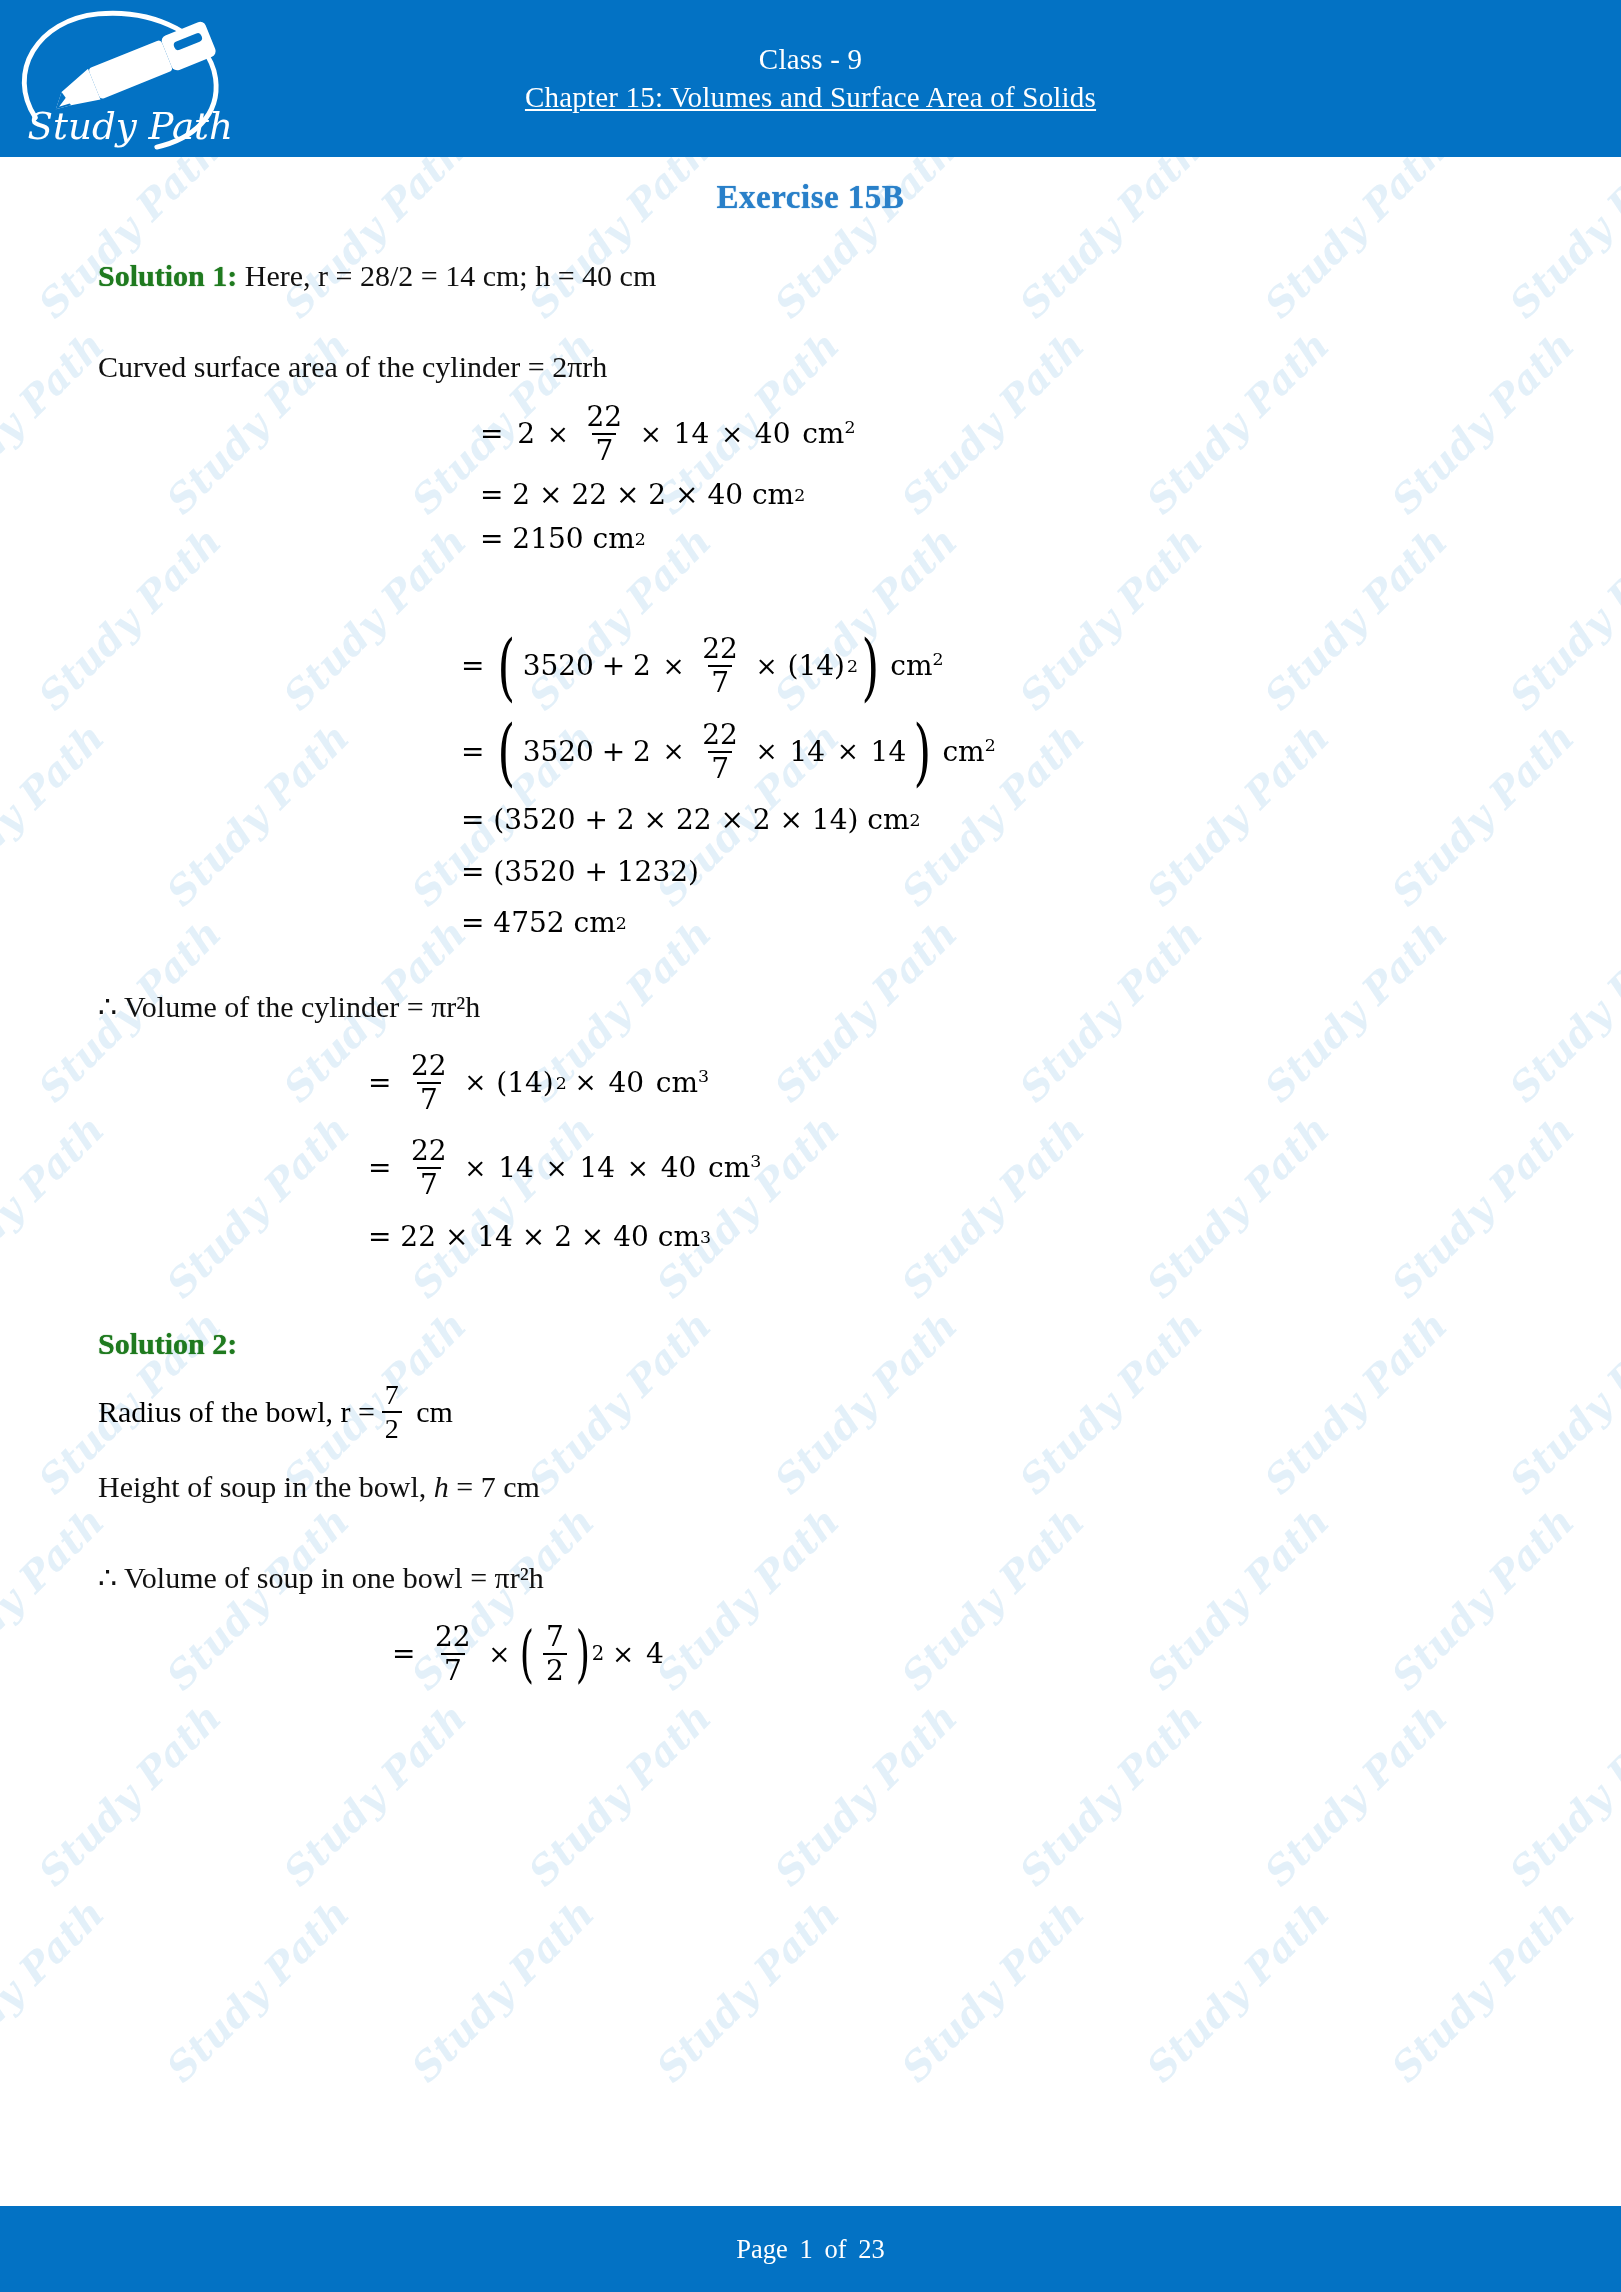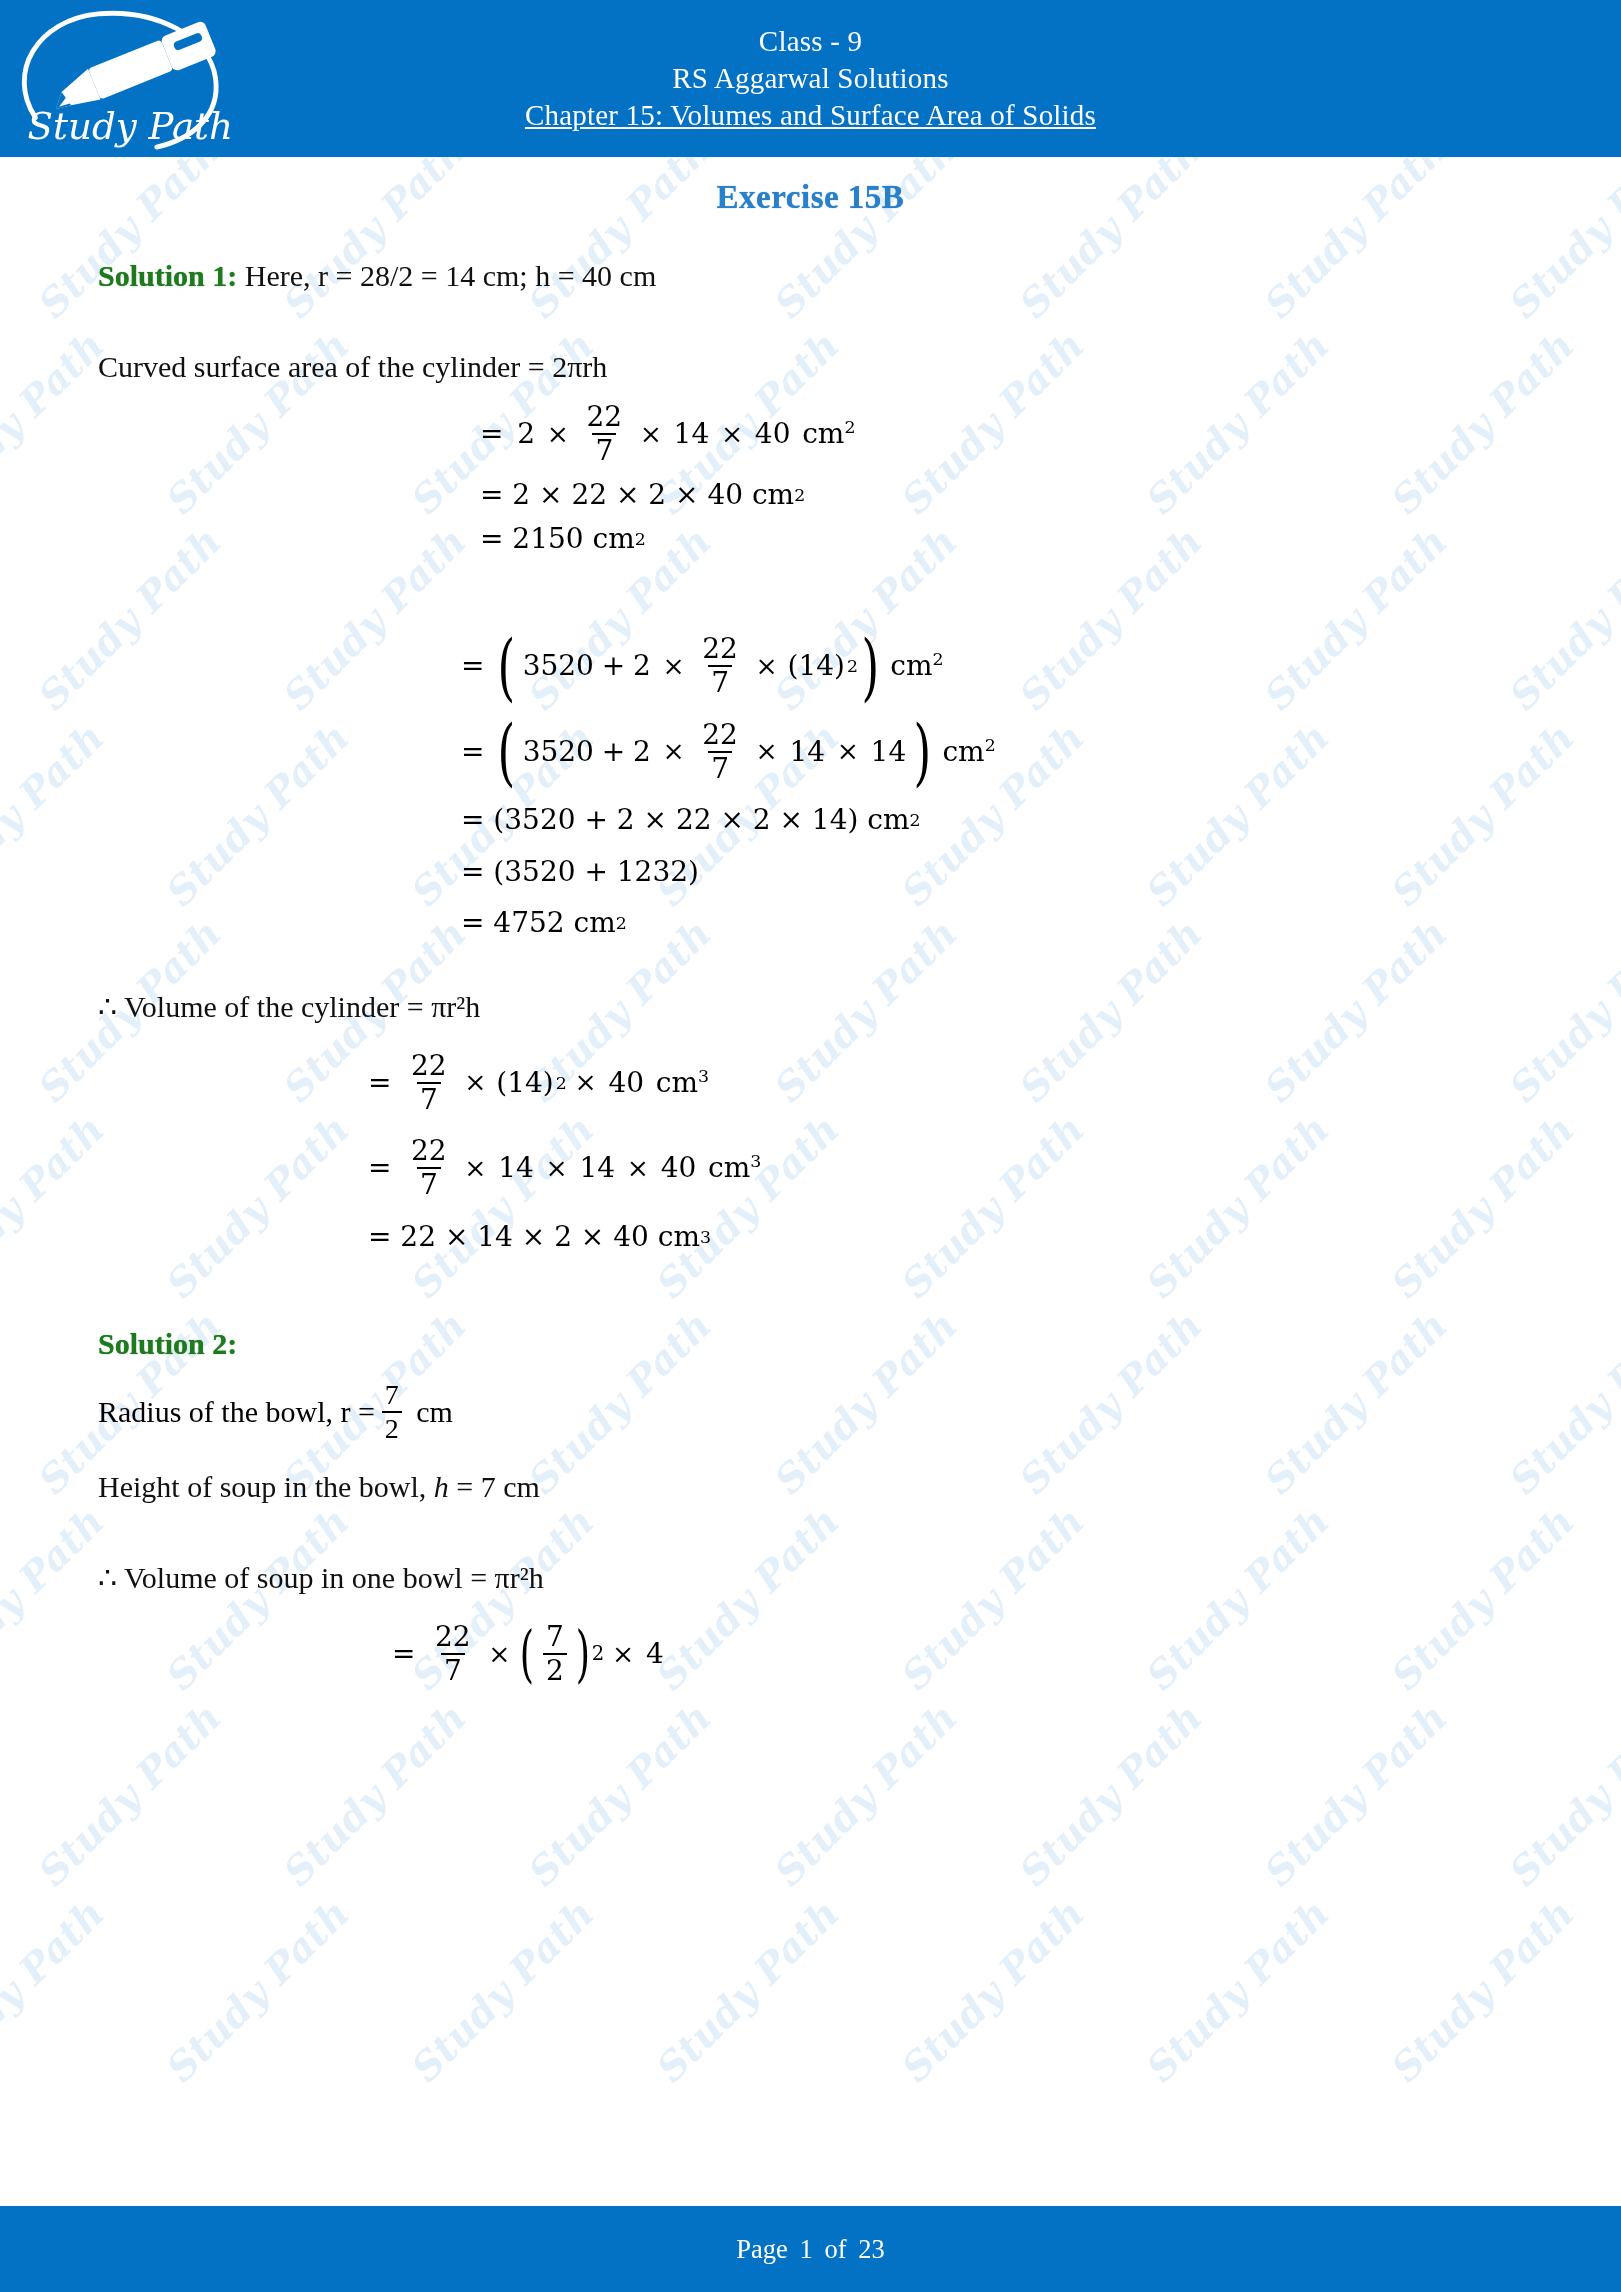--- a/index.html
+++ b/index.html
@@ -186,21 +186,20 @@
         <rect x="176" y="62" width="30" height="9" rx="4" fill="#0372c4"></rect>
         <path d="M86 54 L52 66 L40 80 L56 82 L86 88 Z" fill="#ffffff"></path>
         <path d="M52 66 L40 80 L56 82 Z" fill="#0372c4"></path>
         <path d="M62 68 L44 79 L58 80 Z" fill="#ffffff"></path>
       </g>
       <text x="20" y="140" font-family="DejaVu Serif, serif" font-style="italic" font-size="38" fill="#ffffff">Study Path</text>
     </svg>
   </div>
   <div class="header-titles">
     <div class="ht-class">Class - 9</div>
-    <div class="ht-book">RS Aggarwal Solutions</div>
     <div class="ht-chap">Chapter 15: Volumes and Surface Area of Solids</div>
   </div>
 </div>
 
 <div class="watermark-layer" id="wmLayer">
     <span class="wm" style="left: 29px; top: 137px;">Study Path</span>
     <span class="wm" style="left: 274px; top: 137px;">Study Path</span>
     <span class="wm" style="left: 519px; top: 137px;">Study Path</span>
     <span class="wm" style="left: 765px; top: 137px;">Study Path</span>
     <span class="wm" style="left: 1010px; top: 137px;">Study Path</span>

